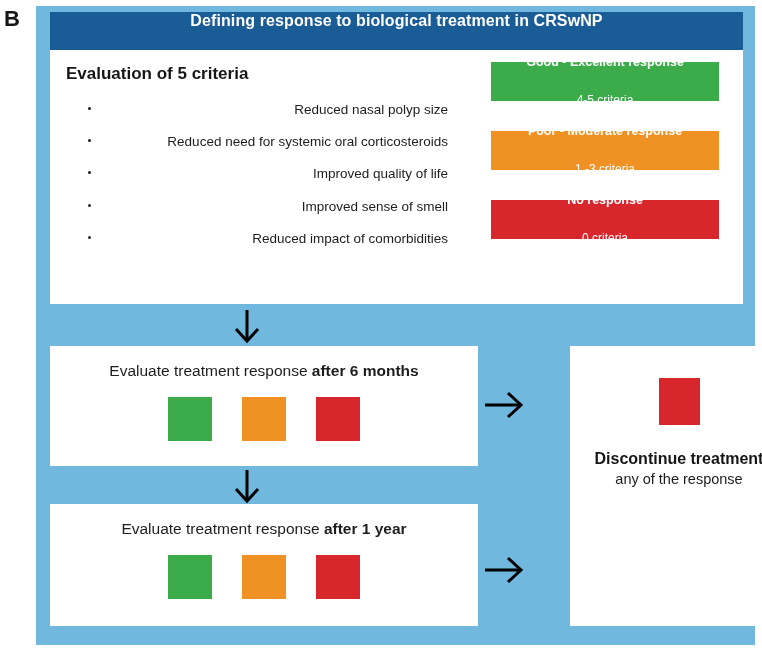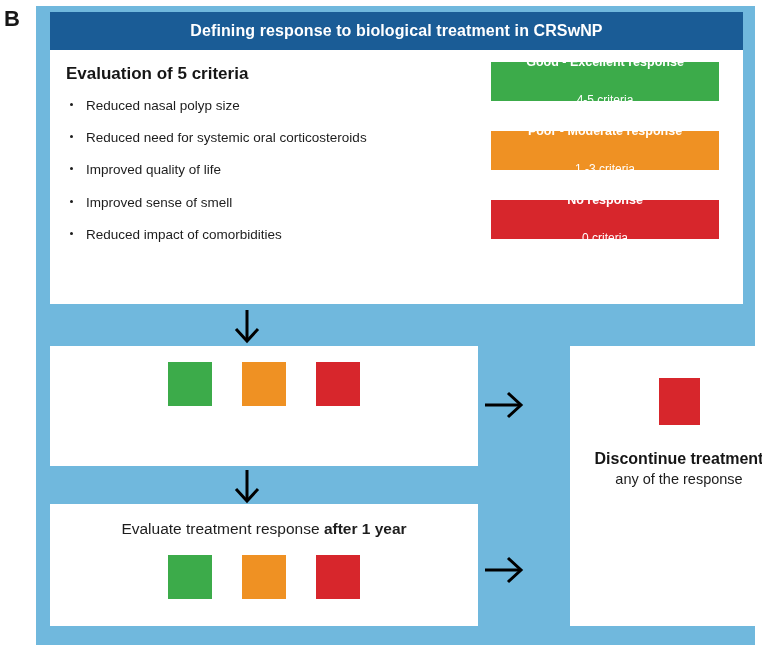--- a/index.html
+++ b/index.html
@@ -45,21 +45,21 @@
     width: 693px;
     height: 292px;
     background: #ffffff;
     box-sizing: border-box;
   }
   .card-title-bar {
     width: 100%;
     height: 38px;
     background: #1a5c96;
     display: flex;
-    align-items: center;
+    align-items: flex-start;
     justify-content: center;
     box-sizing: border-box;
   }
   .card-title-bar .title-text {
     color: #ffffff;
     font-size: 16px;
     font-weight: bold;
     letter-spacing: 0.1px;
   }
 
@@ -78,22 +78,23 @@
     width: 400px;
   }
   .criteria-heading {
     font-size: 17px;
     font-weight: bold;
     color: #161616;
     margin: 0 0 14px 0;
   }
   .criteria-list {
     list-style: none;
-    margin: 0;
+    margin: 18px;
     padding: 0;
+    text-align: right;
   }
   .criteria-list li {
     position: relative;
     padding-left: 20px;
     font-size: 13.5px;
     color: #1d1d1d;
     margin-bottom: 16px;
     line-height: 1.2;
   }
   .criteria-list li .bullet-dot {
@@ -280,20 +281,23 @@
 </div>
 
 <div class="arrow-down" style="left:227px; top:306px;">
   <svg width="40" height="40" viewBox="0 0 40 40">
     <line x1="20" y1="4" x2="20" y2="34" stroke="#000000" stroke-width="3"></line>
     <polyline points="9,23 20,35 31,23" fill="none" stroke="#000000" stroke-width="3"></polyline>
   </svg>
 </div>
 
 <div class="eval-box" id="eval-box-6months">
+  <p class="eval-text">
+    <span>Evaluate treatment response </span><span class="strong-part">after 6 months</span>
+  </p>
   <div class="swatch-row">
     <div class="swatch" style="background-color: rgb(60, 171, 74);"></div>
     <div class="swatch" style="background-color: rgb(239, 145, 35);"></div>
     <div class="swatch" style="background-color: rgb(215, 38, 44);"></div>
   </div>
 </div>
 
 <div class="arrow-right" style="left:482px; top:388px;">
   <svg width="44" height="34" viewBox="0 0 44 34">
     <line x1="3" y1="17" x2="38" y2="17" stroke="#000000" stroke-width="3"></line>

